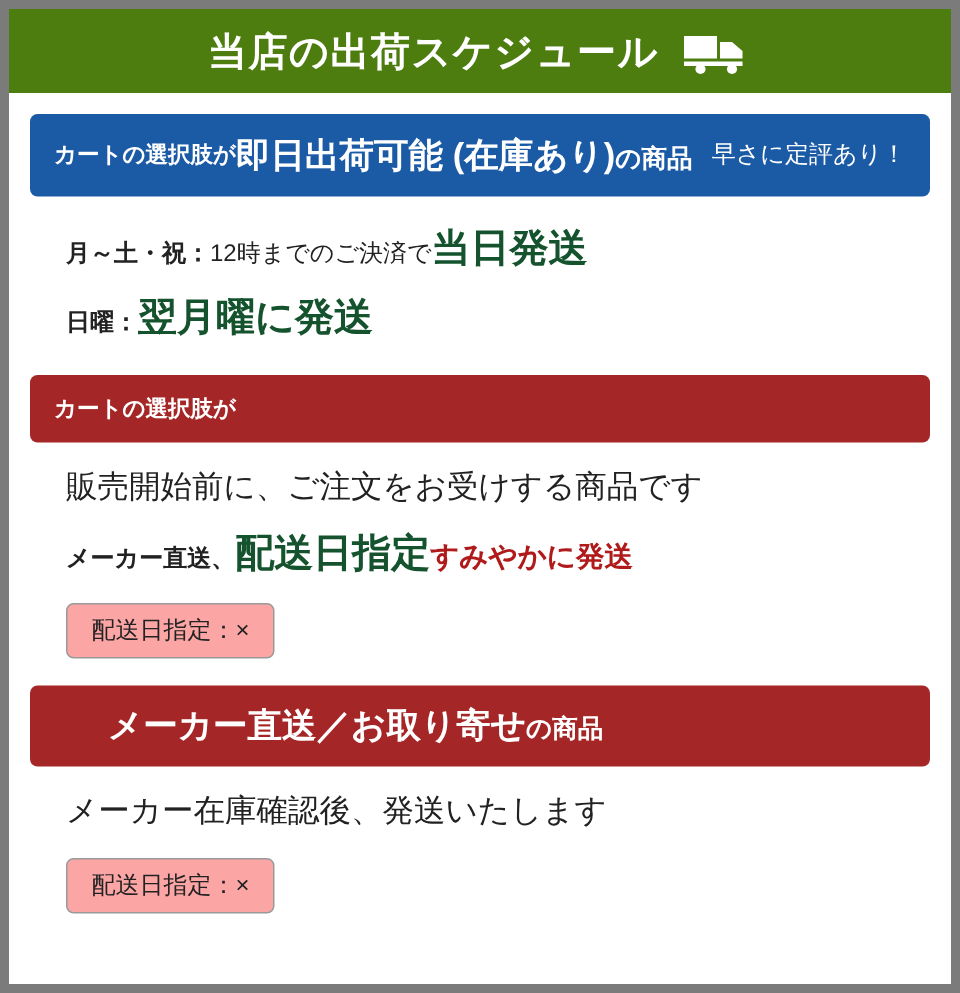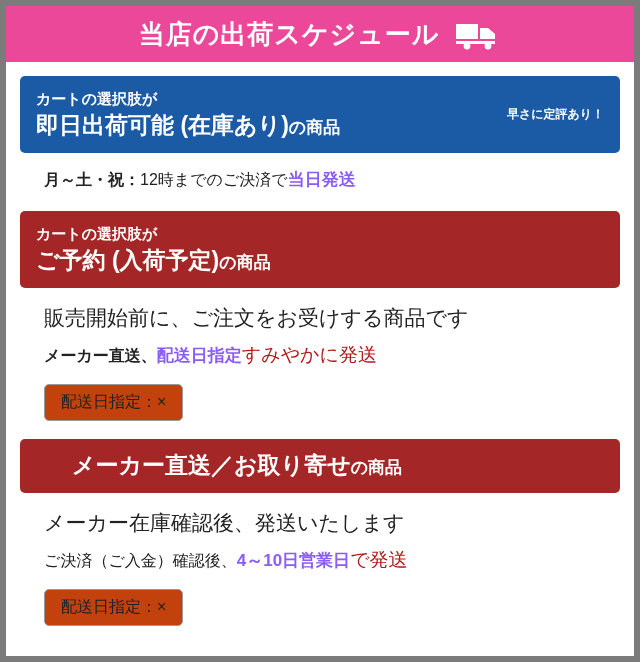--- a/index.html
+++ b/index.html
@@ -17,21 +17,21 @@
     width: 640px;
     height: 662px;
     box-sizing: border-box;
     border: 6px solid #7b7b7b;
     background: #ffffff;
     display: flex;
     flex-direction: column;
   }
   
   .header {
-    background: #ec4899;
+    background: #4d7c0f;
     color: #ffffff;
     height: 56px;
     display: flex;
     align-items: center;
     justify-content: center;
     gap: 16px;
     flex: none;
   }
   .header-title {
     font-size: 26px;
@@ -54,39 +54,39 @@
     color: #ffffff;
     border-radius: 5px;
     padding: 12px 16px;
     box-sizing: border-box;
     display: flex;
     align-items: center;
     justify-content: space-between;
   }
   .band-blue { background: #1b5aa5; }
   .band-red  { background: #a52626; }
-  .band-left { display: flex; flex-direction: column; justify-content: center; }
+  .band-left { display: flex; flex-direction: row; justify-content: center; align-items: center; }
   .band-kicker {
     font-size: 15px;
     font-weight: bold;
     line-height: 1.45;
   }
   .band-main {
     font-size: 23px;
     font-weight: bold;
     line-height: 1.35;
     white-space: nowrap;
   }
   .band-main .small {
     font-size: 17px;
     font-weight: bold;
   }
   .band-note {
-    font-size: 12px;
-    font-weight: bold;
+    font-size: 16px;
+    font-weight: normal;
     white-space: nowrap;
     padding-left: 10px;
   }
   .band-single {
     font-size: 23px;
     font-weight: bold;
     line-height: 1.3;
     white-space: nowrap;
     margin-left: 36px;
   }
@@ -97,39 +97,39 @@
   }
   .line {
     font-size: 16px;
     line-height: 1.55;
     margin-bottom: 6px;
     color: #222222;
     white-space: nowrap;
   }
   .line.small-lead { font-size: 21px; }
   .em-red {
-    color: #8b5cf6;
-    font-weight: bold;
-    font-size: 17px;
+    color: #14532d;
+    font-weight: bold;
+    font-size: 26px;
   }
   .em-red-md {
     color: #b01a1a;
-    font-weight: normal;
+    font-weight: bold;
     font-size: 19px;
   }
   .bold { font-weight: bold; }
   .tag {
     display: inline-block;
     border: 1px solid #9a9a9a;
     border-radius: 5px;
     padding: 7px 16px;
     font-size: 16px;
     color: #222222;
     margin-top: 8px;
-    background: #c2410c;
+    background: #fca5a5;
   }
   .gap-sm { height: 10px; }
   .gap-md { height: 16px; }
 </style>
 </head>
 <body>
 
 <div class="page">
 
   <div class="header">
@@ -154,30 +154,30 @@
           <span>即日出荷可能 (在庫あり)</span><span class="small">の商品</span>
         </div>
       </div>
       <div class="band-note">早さに定評あり！</div>
     </div>
 
     <div class="detail">
       <div class="line">
         <span class="bold">月～土・祝：</span><span>12時までのご決済で</span><span class="em-red">当日発送</span>
       </div>
+      <div class="line">
+        <span class="bold">日曜：</span><span class="em-red">翌月曜に発送</span>
+      </div>
     </div>
 
     <div class="gap-sm"></div>
 
     <div class="band band-red">
       <div class="band-left">
         <div class="band-kicker">カートの選択肢が</div>
-        <div class="band-main">
-          <span>ご予約 (入荷予定)</span><span class="small">の商品</span>
-        </div>
       </div>
     </div>
 
     <div class="detail">
       <div class="line small-lead">
         <span>販売開始前に、ご注文をお受けする商品です</span>
       </div>
       <div class="line">
         <span class="bold">メーカー直送、</span><span class="em-red">配送日指定</span><span class="em-red-md">すみやかに発送</span>
       </div>
@@ -191,20 +191,17 @@
         <div class="band-single">
           <span>メーカー直送／お取り寄せ</span><span class="small">の商品</span>
         </div>
       </div>
     </div>
 
     <div class="detail">
       <div class="line small-lead">
         <span>メーカー在庫確認後、発送いたします</span>
       </div>
-      <div class="line">
-        <span>ご決済（ご入金）確認後、</span><span class="em-red">4～10日営業日</span><span class="em-red-md">で発送</span>
-      </div>
       <div class="tag">配送日指定：×</div>
     </div>
 
   </div>
 </div>
 
 </body></html>

